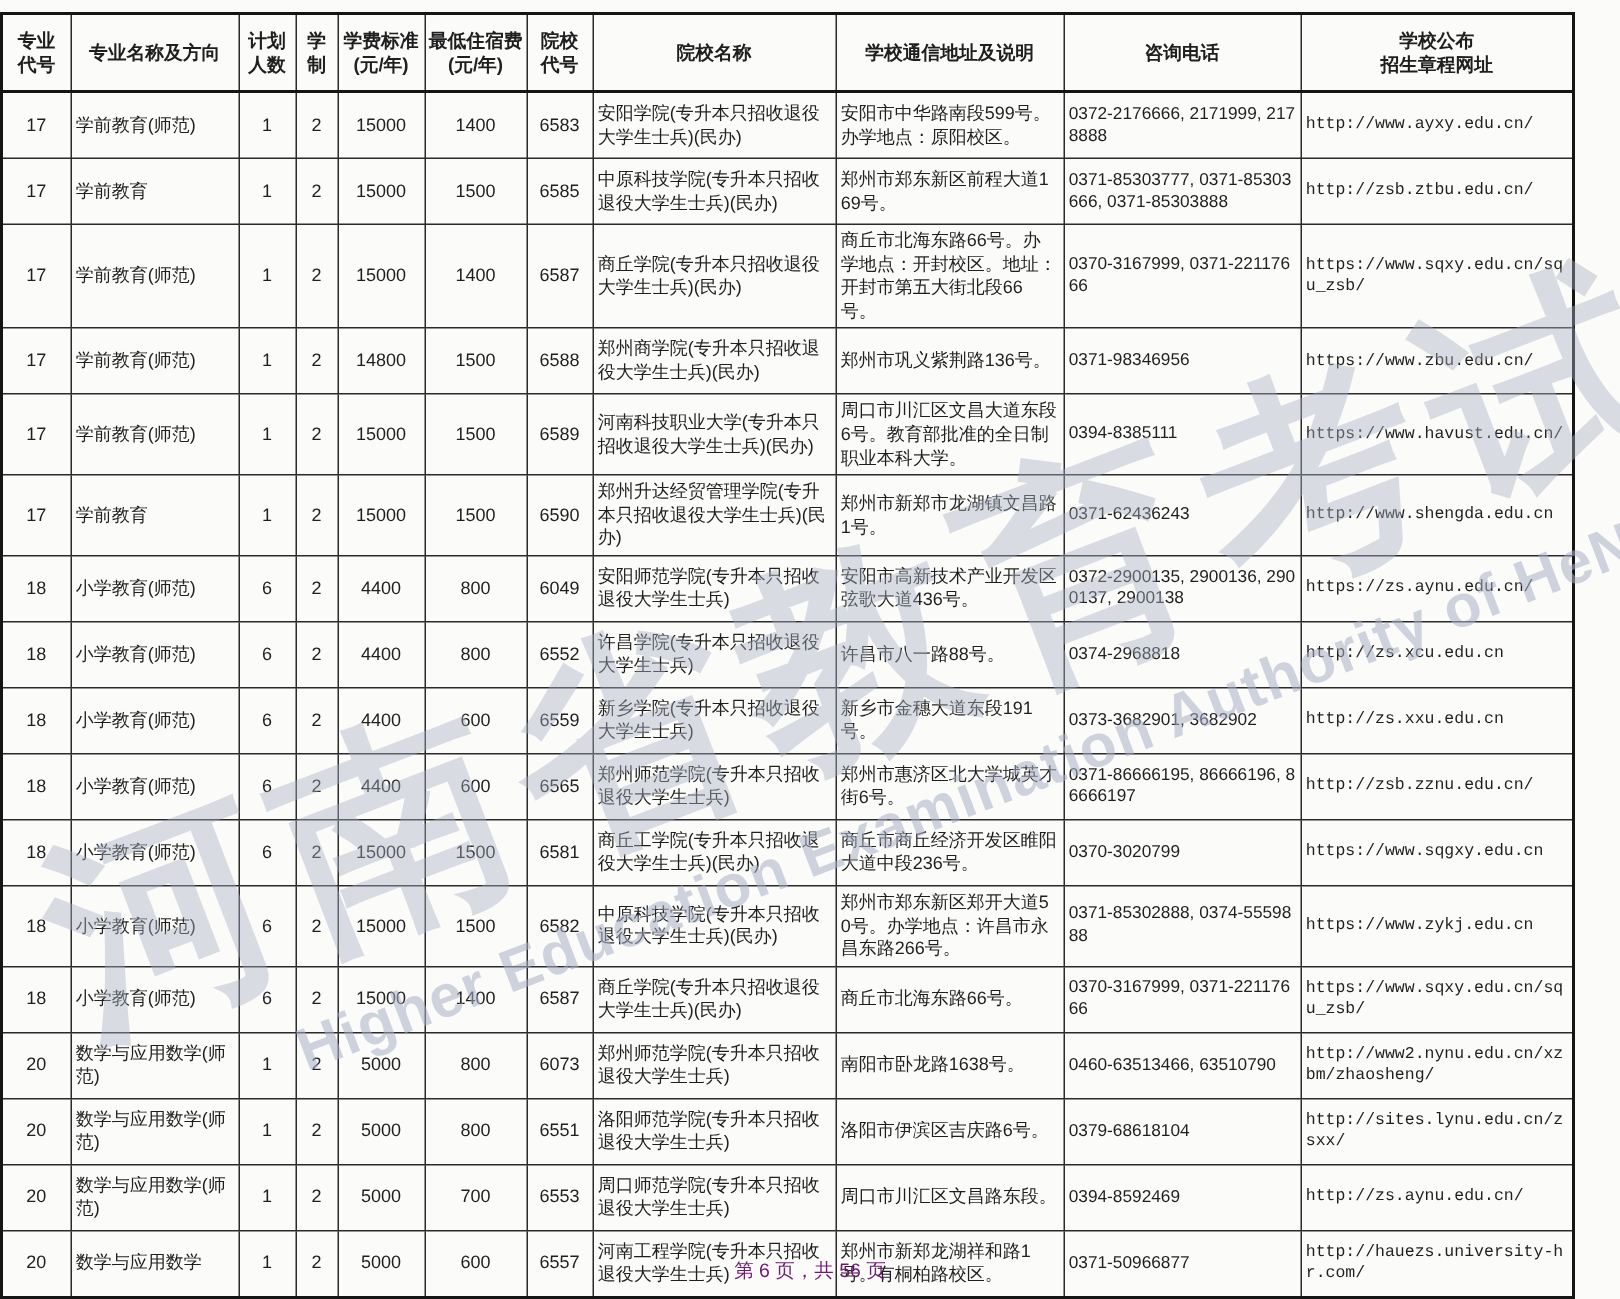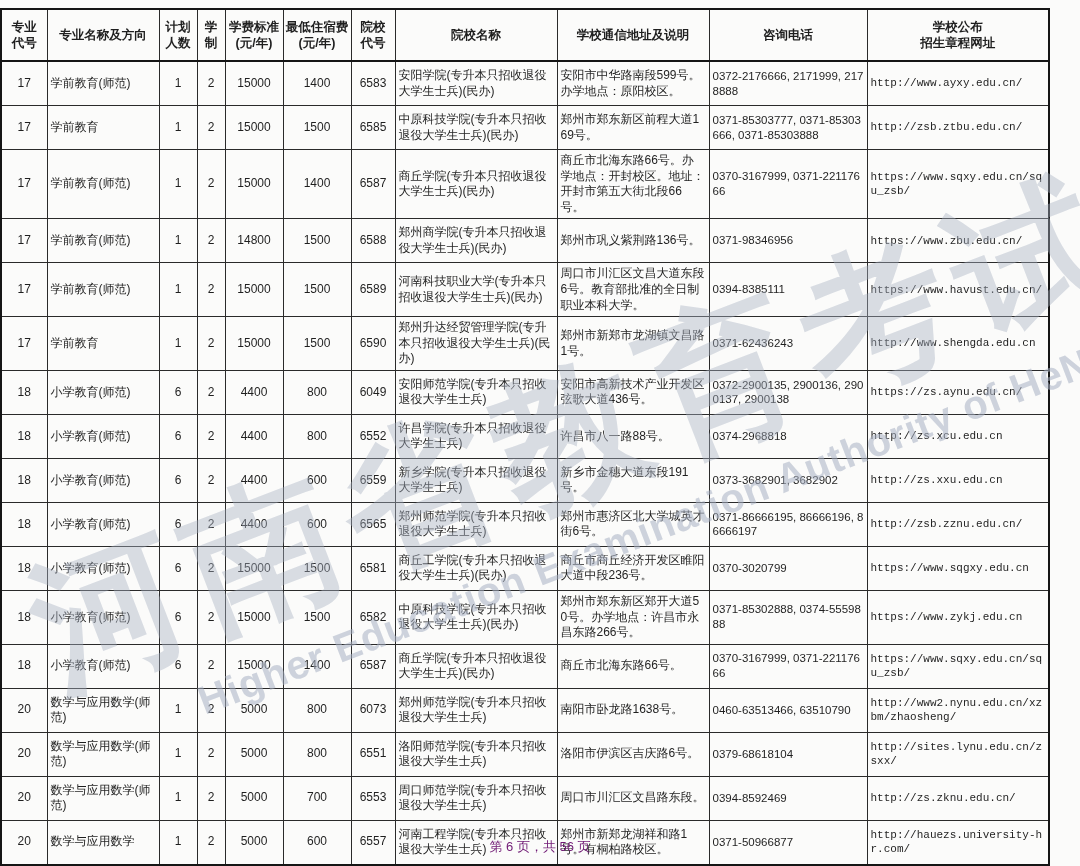--- a/index.html
+++ b/index.html
@@ -321,21 +321,21 @@
     <td class="c">20</td>
     <td class="l">数学与应用数学(师范)</td>
     <td class="c">1</td>
     <td class="c">2</td>
     <td class="c">5000</td>
     <td class="c">700</td>
     <td class="c">6553</td>
     <td class="l">周口师范学院(专升本只招收退役大学生士兵)</td>
     <td class="l">周口市川汇区文昌路东段。</td>
     <td class="l phone">0394-8592469</td>
-    <td class="l url">http://zs.zknu.edu.cn/</td>
+    <td class="l url">http://zs.aynu.edu.cn/</td>
   </tr>
         <tr>
     <td class="c">20</td>
     <td class="l">数学与应用数学</td>
     <td class="c">1</td>
     <td class="c">2</td>
     <td class="c">5000</td>
     <td class="c">600</td>
     <td class="c">6557</td>
     <td class="l">河南工程学院(专升本只招收退役大学生士兵)</td>

